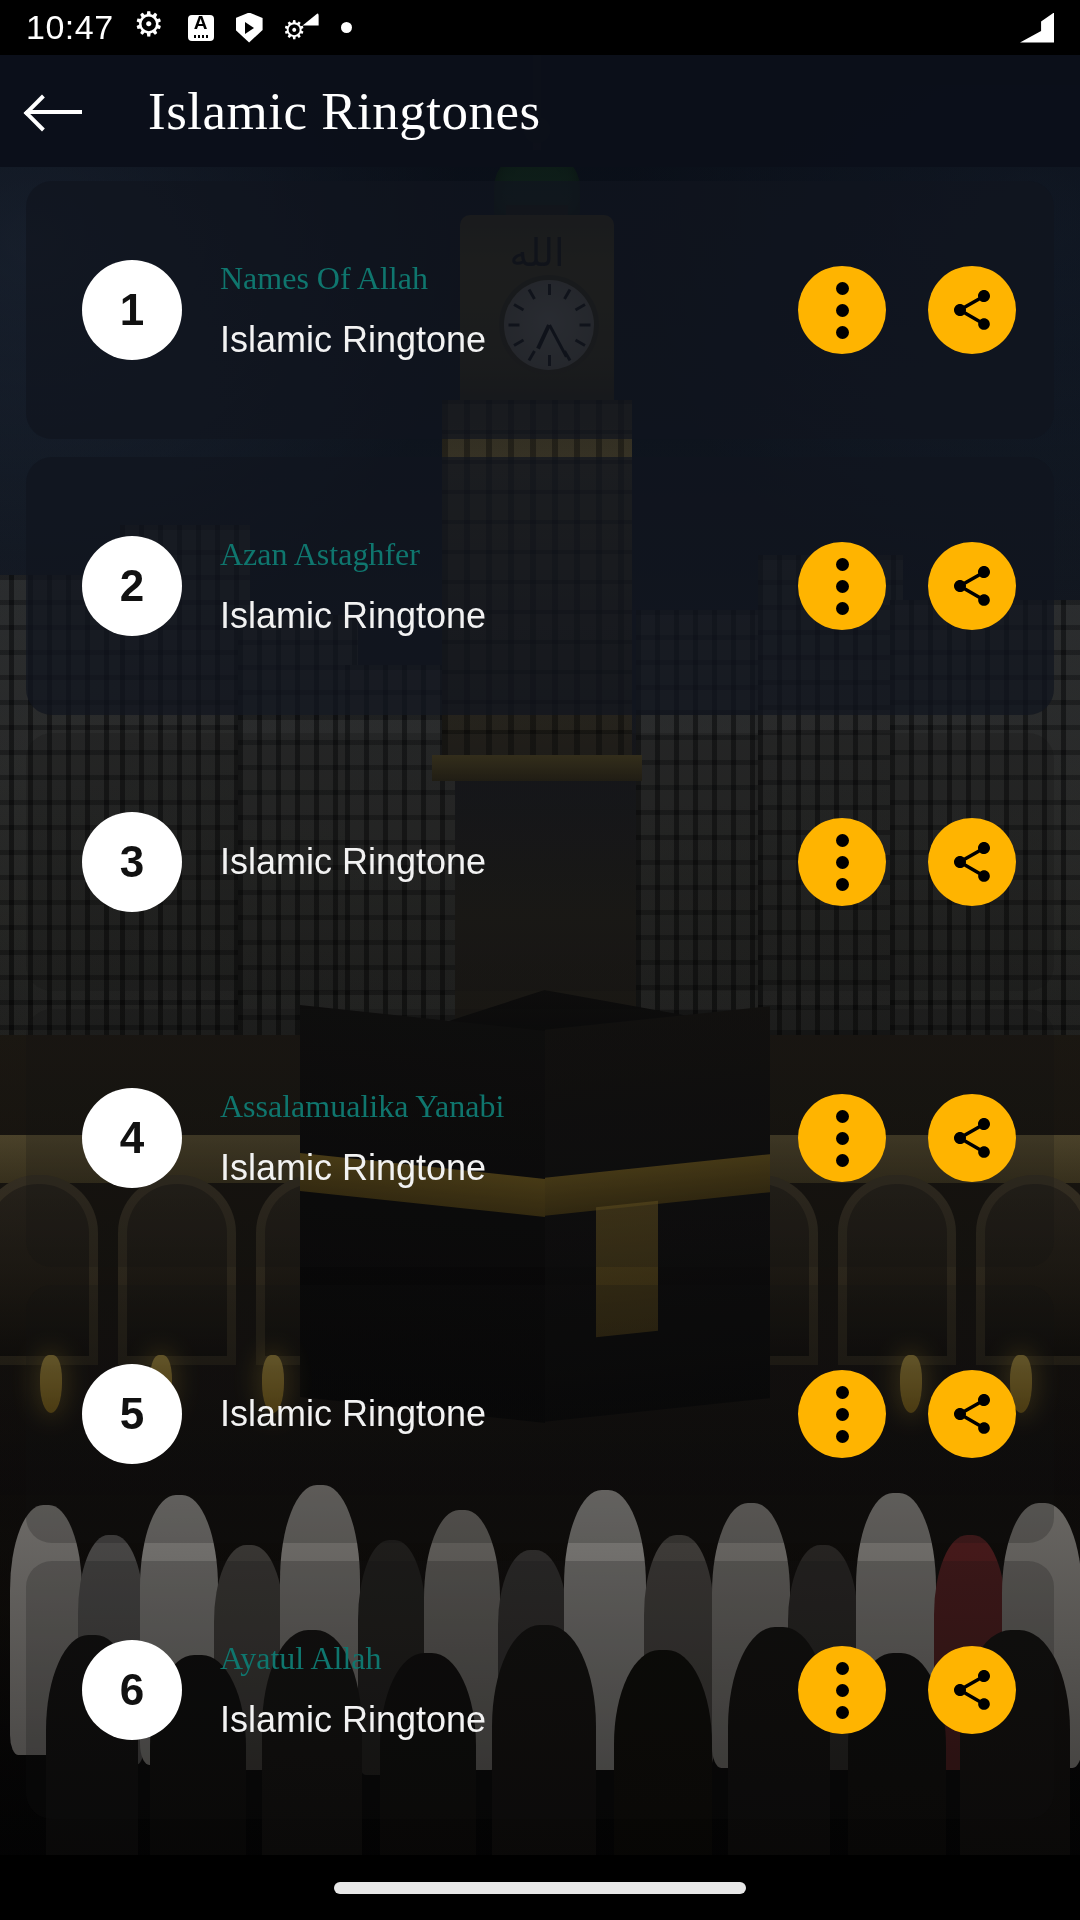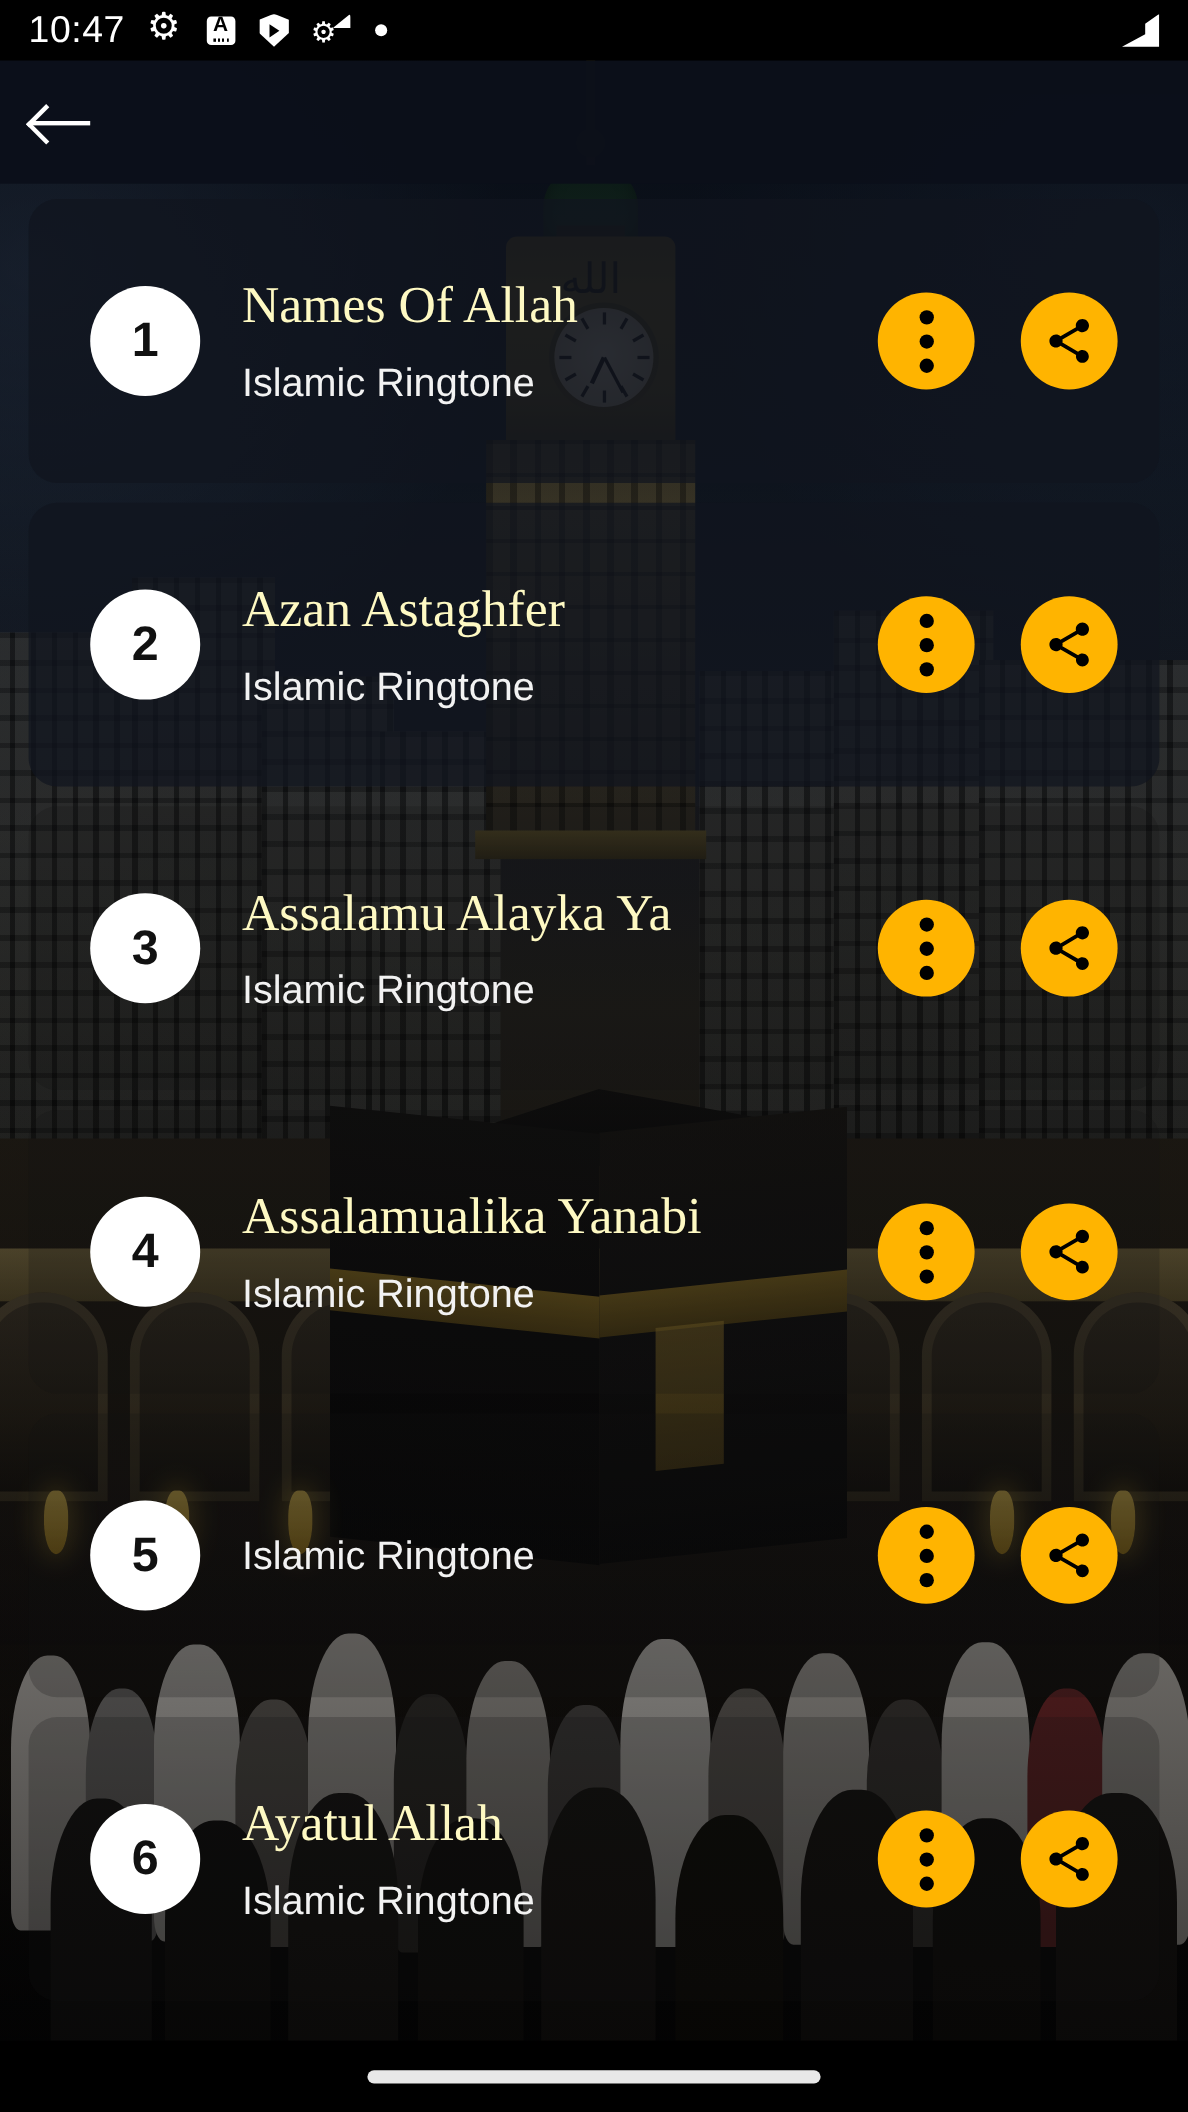--- a/index.html
+++ b/index.html
@@ -268,21 +268,21 @@
 
   .num-badge {
     width:100px; height:100px; border-radius:50%; background:#fff;
     display:flex; align-items:center; justify-content:center; flex:0 0 auto;
   }
   .num-badge span {
     color:#111; font-size:44px; font-family:"Liberation Sans", sans-serif; font-weight:600;
   }
   .card-texts { flex:1; margin-left:38px; min-width:0; }
   .card-title {
-    color:#fef9c3; font-size:47px; font-family:"Liberation Serif", serif;
+    color:#0f766e; font-size:32px; font-family:"Liberation Serif", serif;
     white-space:nowrap; overflow:hidden; margin-bottom:22px;
   }
   .card-sub {
     color:#f2f2f2; font-size:36px; font-family:"Liberation Sans", sans-serif;
   }
   .card-actions { display:flex; align-items:center; gap:42px; flex:0 0 auto; }
   .circle-btn {
     width:88px; height:88px; border-radius:50%; background:#ffb400;
     display:flex; align-items:center; justify-content:center; cursor:pointer;
   }
@@ -408,20 +408,21 @@
       <div class="dot-ico"></div>
     </div>
     <div class="sb-spacer"></div>
     <div class="signal-ico"></div>
   </div>
 
   <div id="app-bar">
     <div id="back-button">
       <div class="arrow-left"></div>
     </div>
+    <div id="app-title">Islamic Ringtones</div>
   </div>
 
   <div id="list">
 
     <div class="ring-card tinted">
       <div class="num-badge">
         <span>1</span>
       </div>
       <div class="card-texts">
         <div class="card-title">Names Of Allah</div>
@@ -465,21 +466,20 @@
           </svg>
         </div>
       </div>
     </div>
 
     <div class="ring-card plain">
       <div class="num-badge">
         <span>3</span>
       </div>
       <div class="card-texts">
-        <div class="card-title">Assalamu Alayka Ya</div>
         <div class="card-sub">Islamic Ringtone</div>
       </div>
       <div class="card-actions">
         <div class="circle-btn">
           <div class="dots-v">
               <i></i>
               <i></i>
               <i></i>
             </div>
         </div>

